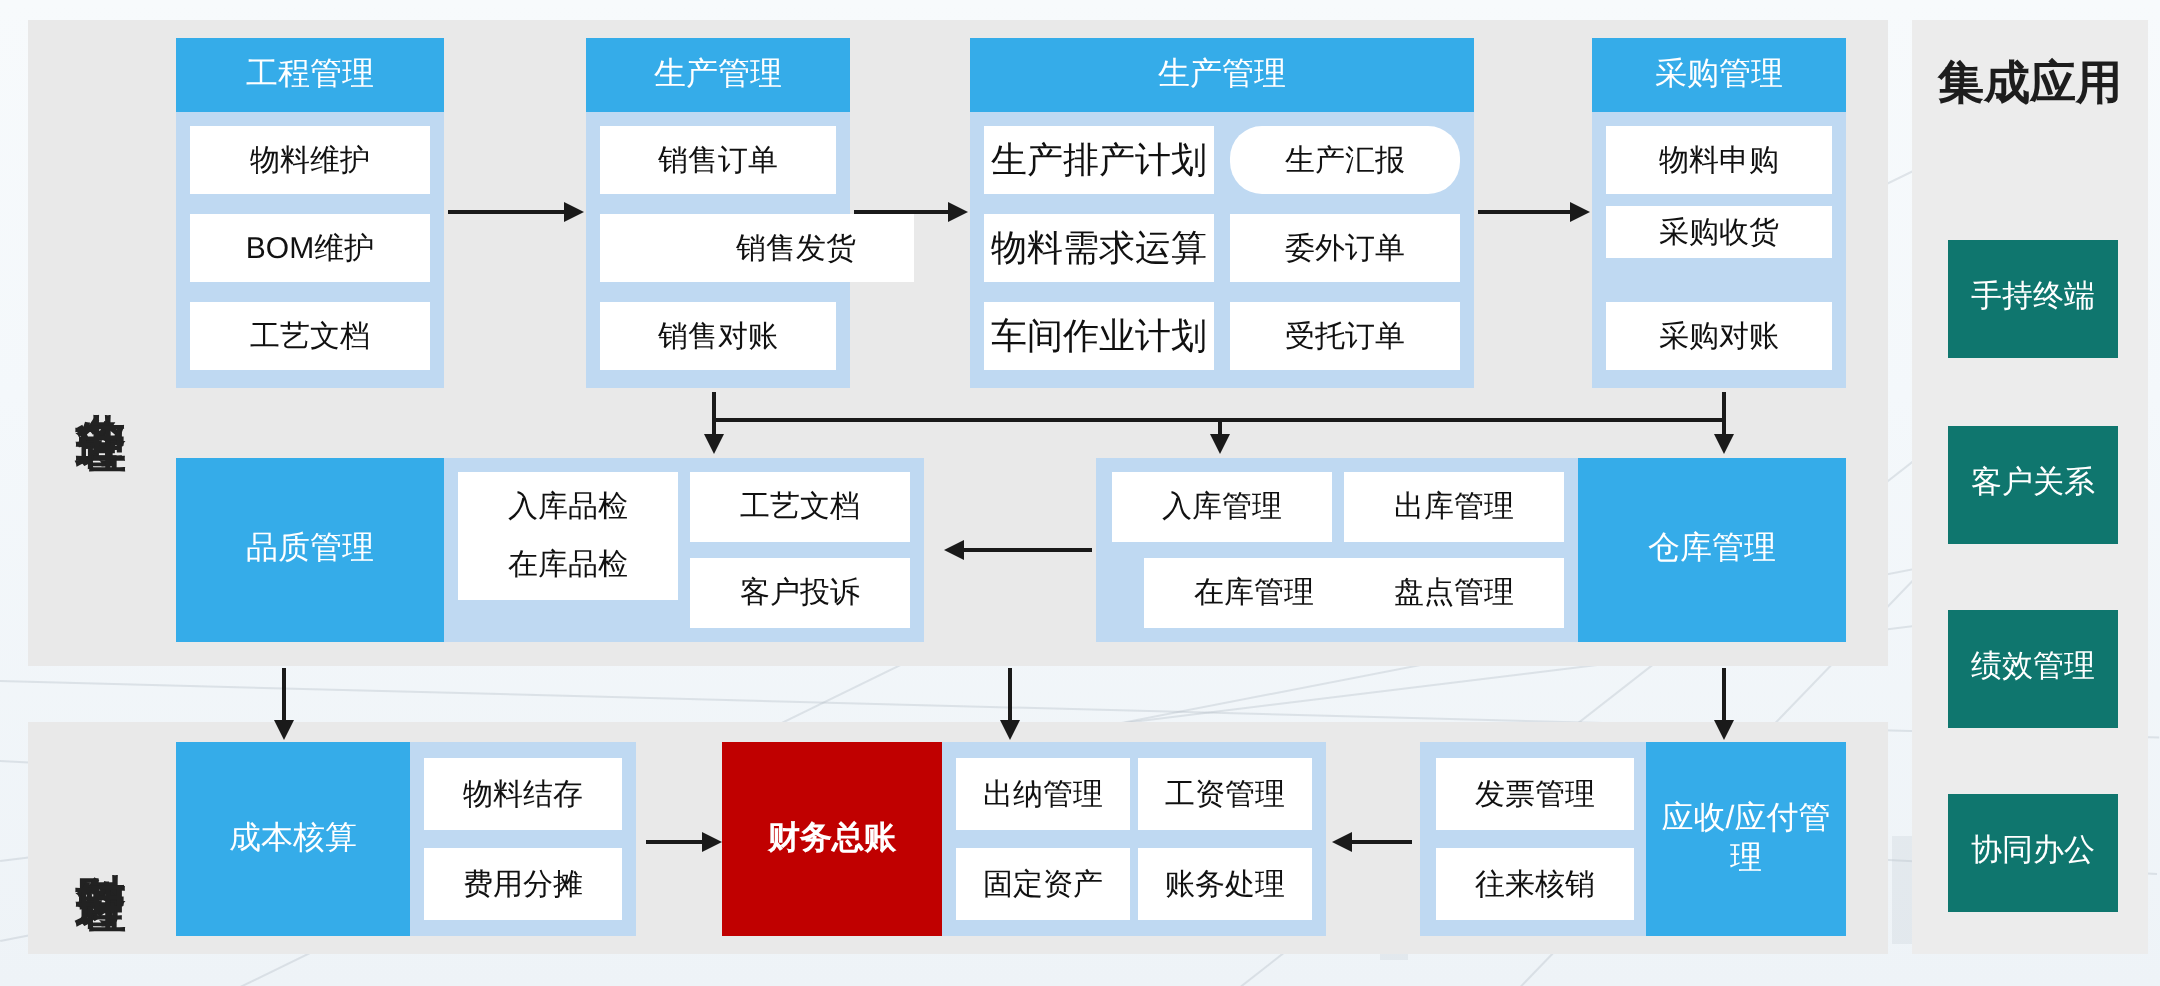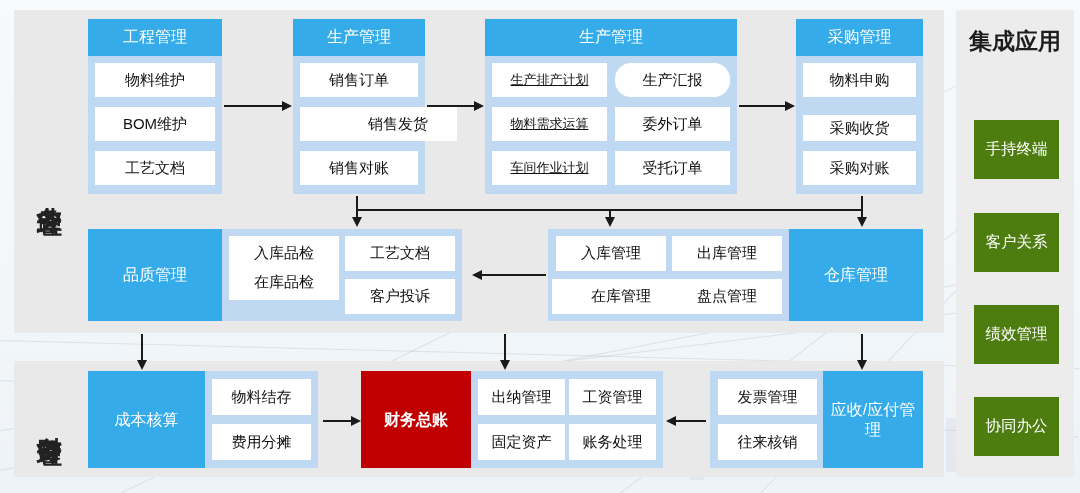--- a/index.html
+++ b/index.html
@@ -26,21 +26,21 @@
     line-height:1.02;text-align:center;
     writing-mode:vertical-rl;letter-spacing:2px;
   }
   
   .rail{position:absolute;background:#ececec;}
   .rail-title{
     position:absolute;width:100%;text-align:center;
     font-size:23px;font-weight:700;color:#1d1d1d;line-height:1.18;
   }
   .rail-item{
-    position:absolute;background:#4d7c0f;color:#fff;
+    position:absolute;background:#0f766e;color:#fff;
     font-size:15.5px;line-height:1.2;font-weight:400;
     display:flex;align-items:center;justify-content:center;text-align:center;
   }
 
   
   .card{position:absolute;background:#bfd9f2;box-sizing:border-box;}
   .card-head{
     position:absolute;left:0;top:0;width:100%;
     background:#35ace9;color:#fff;
     font-size:16px;font-weight:400;
@@ -51,21 +51,21 @@
     font-size:16px;line-height:1.2;
     display:flex;align-items:center;justify-content:center;text-align:center;
   }
   .card-side.red{background:#c00000;font-weight:700;}
   .cell{
     position:absolute;background:#fff;color:#111;
     font-size:15px;
     display:flex;align-items:center;justify-content:center;text-align:center;
     white-space:nowrap;
   }
-  .cell.sm{font-size:13px;text-decoration:underline;}
+  .cell.sm{font-size:18px;}
 
   
   .hline{position:absolute;background:#1a1a1a;height:2px;}
   .vline{position:absolute;background:#1a1a1a;width:2px;}
   .arw{position:absolute;width:0;height:0;}
   .arw.r{border-top:5.5px solid transparent;border-bottom:5.5px solid transparent;border-left:10px solid #1a1a1a;}
   .arw.l{border-top:5.5px solid transparent;border-bottom:5.5px solid transparent;border-right:10px solid #1a1a1a;}
   .arw.d{border-left:5.5px solid transparent;border-right:5.5px solid transparent;border-top:10px solid #1a1a1a;}
 </style>
 </head>
@@ -114,36 +114,36 @@
     <div class="cell" style="left:130px;top:44px;width:115px;height:34px;border-radius:16px;">生产汇报</div>
     <div class="cell sm" style="left:7px;top:88px;width:115px;height:34px;">物料需求运算</div>
     <div class="cell" style="left:130px;top:88px;width:115px;height:34px;">委外订单</div>
     <div class="cell sm" style="left:7px;top:132px;width:115px;height:34px;">车间作业计划</div>
     <div class="cell" style="left:130px;top:132px;width:115px;height:34px;">受托订单</div>
   </div>
 
   <div class="card" style="left:796px;top:19px;width:127px;height:175px;">
     <div class="card-head" style="height:37px;">采购管理</div>
     <div class="cell" style="left:7px;top:44px;width:113px;height:34px;">物料申购</div>
-    <div class="cell" style="left:7px;top:96px;width:113px;height:26px;">采购收货</div>
+    <div class="cell" style="left:7px;top:84px;width:113px;height:26px;">采购收货</div>
     <div class="cell" style="left:7px;top:132px;width:113px;height:34px;">采购对账</div>
   </div>
 
   <div class="card" style="left:88px;top:229px;width:374px;height:92px;">
     <div class="card-side" style="left:0;width:134px;height:92px;">品质管理</div>
     <div class="cell" style="left:141px;top:7px;width:110px;height:35px;">入库品检</div>
     <div class="cell" style="left:257px;top:7px;width:110px;height:35px;">工艺文档</div>
     <div class="cell" style="left:141px;top:36px;width:110px;height:35px;">在库品检</div>
     <div class="cell" style="left:257px;top:50px;width:110px;height:35px;">客户投诉</div>
   </div>
 
   <div class="card" style="left:548px;top:229px;width:375px;height:92px;">
     <div class="cell" style="left:8px;top:7px;width:110px;height:35px;">入库管理</div>
     <div class="cell" style="left:124px;top:7px;width:110px;height:35px;">出库管理</div>
-    <div class="cell" style="left:4px;top:50px;width:110px;height:35px;padding-left:14px;">在库管理</div>
+    <div class="cell" style="left:24px;top:50px;width:110px;height:35px;">在库管理</div>
     <div class="cell" style="left:124px;top:50px;width:110px;height:35px;">盘点管理</div>
     <div class="card-side" style="left:241px;width:134px;height:92px;">仓库管理</div>
   </div>
 
   <div class="hline" style="left:224px;top:105px;width:58px;"></div>
   <div class="arw r" style="left:282px;top:100.5px;"></div>
 
   <div class="hline" style="left:427px;top:105px;width:47px;"></div>
   <div class="arw r" style="left:474px;top:100.5px;"></div>
 

